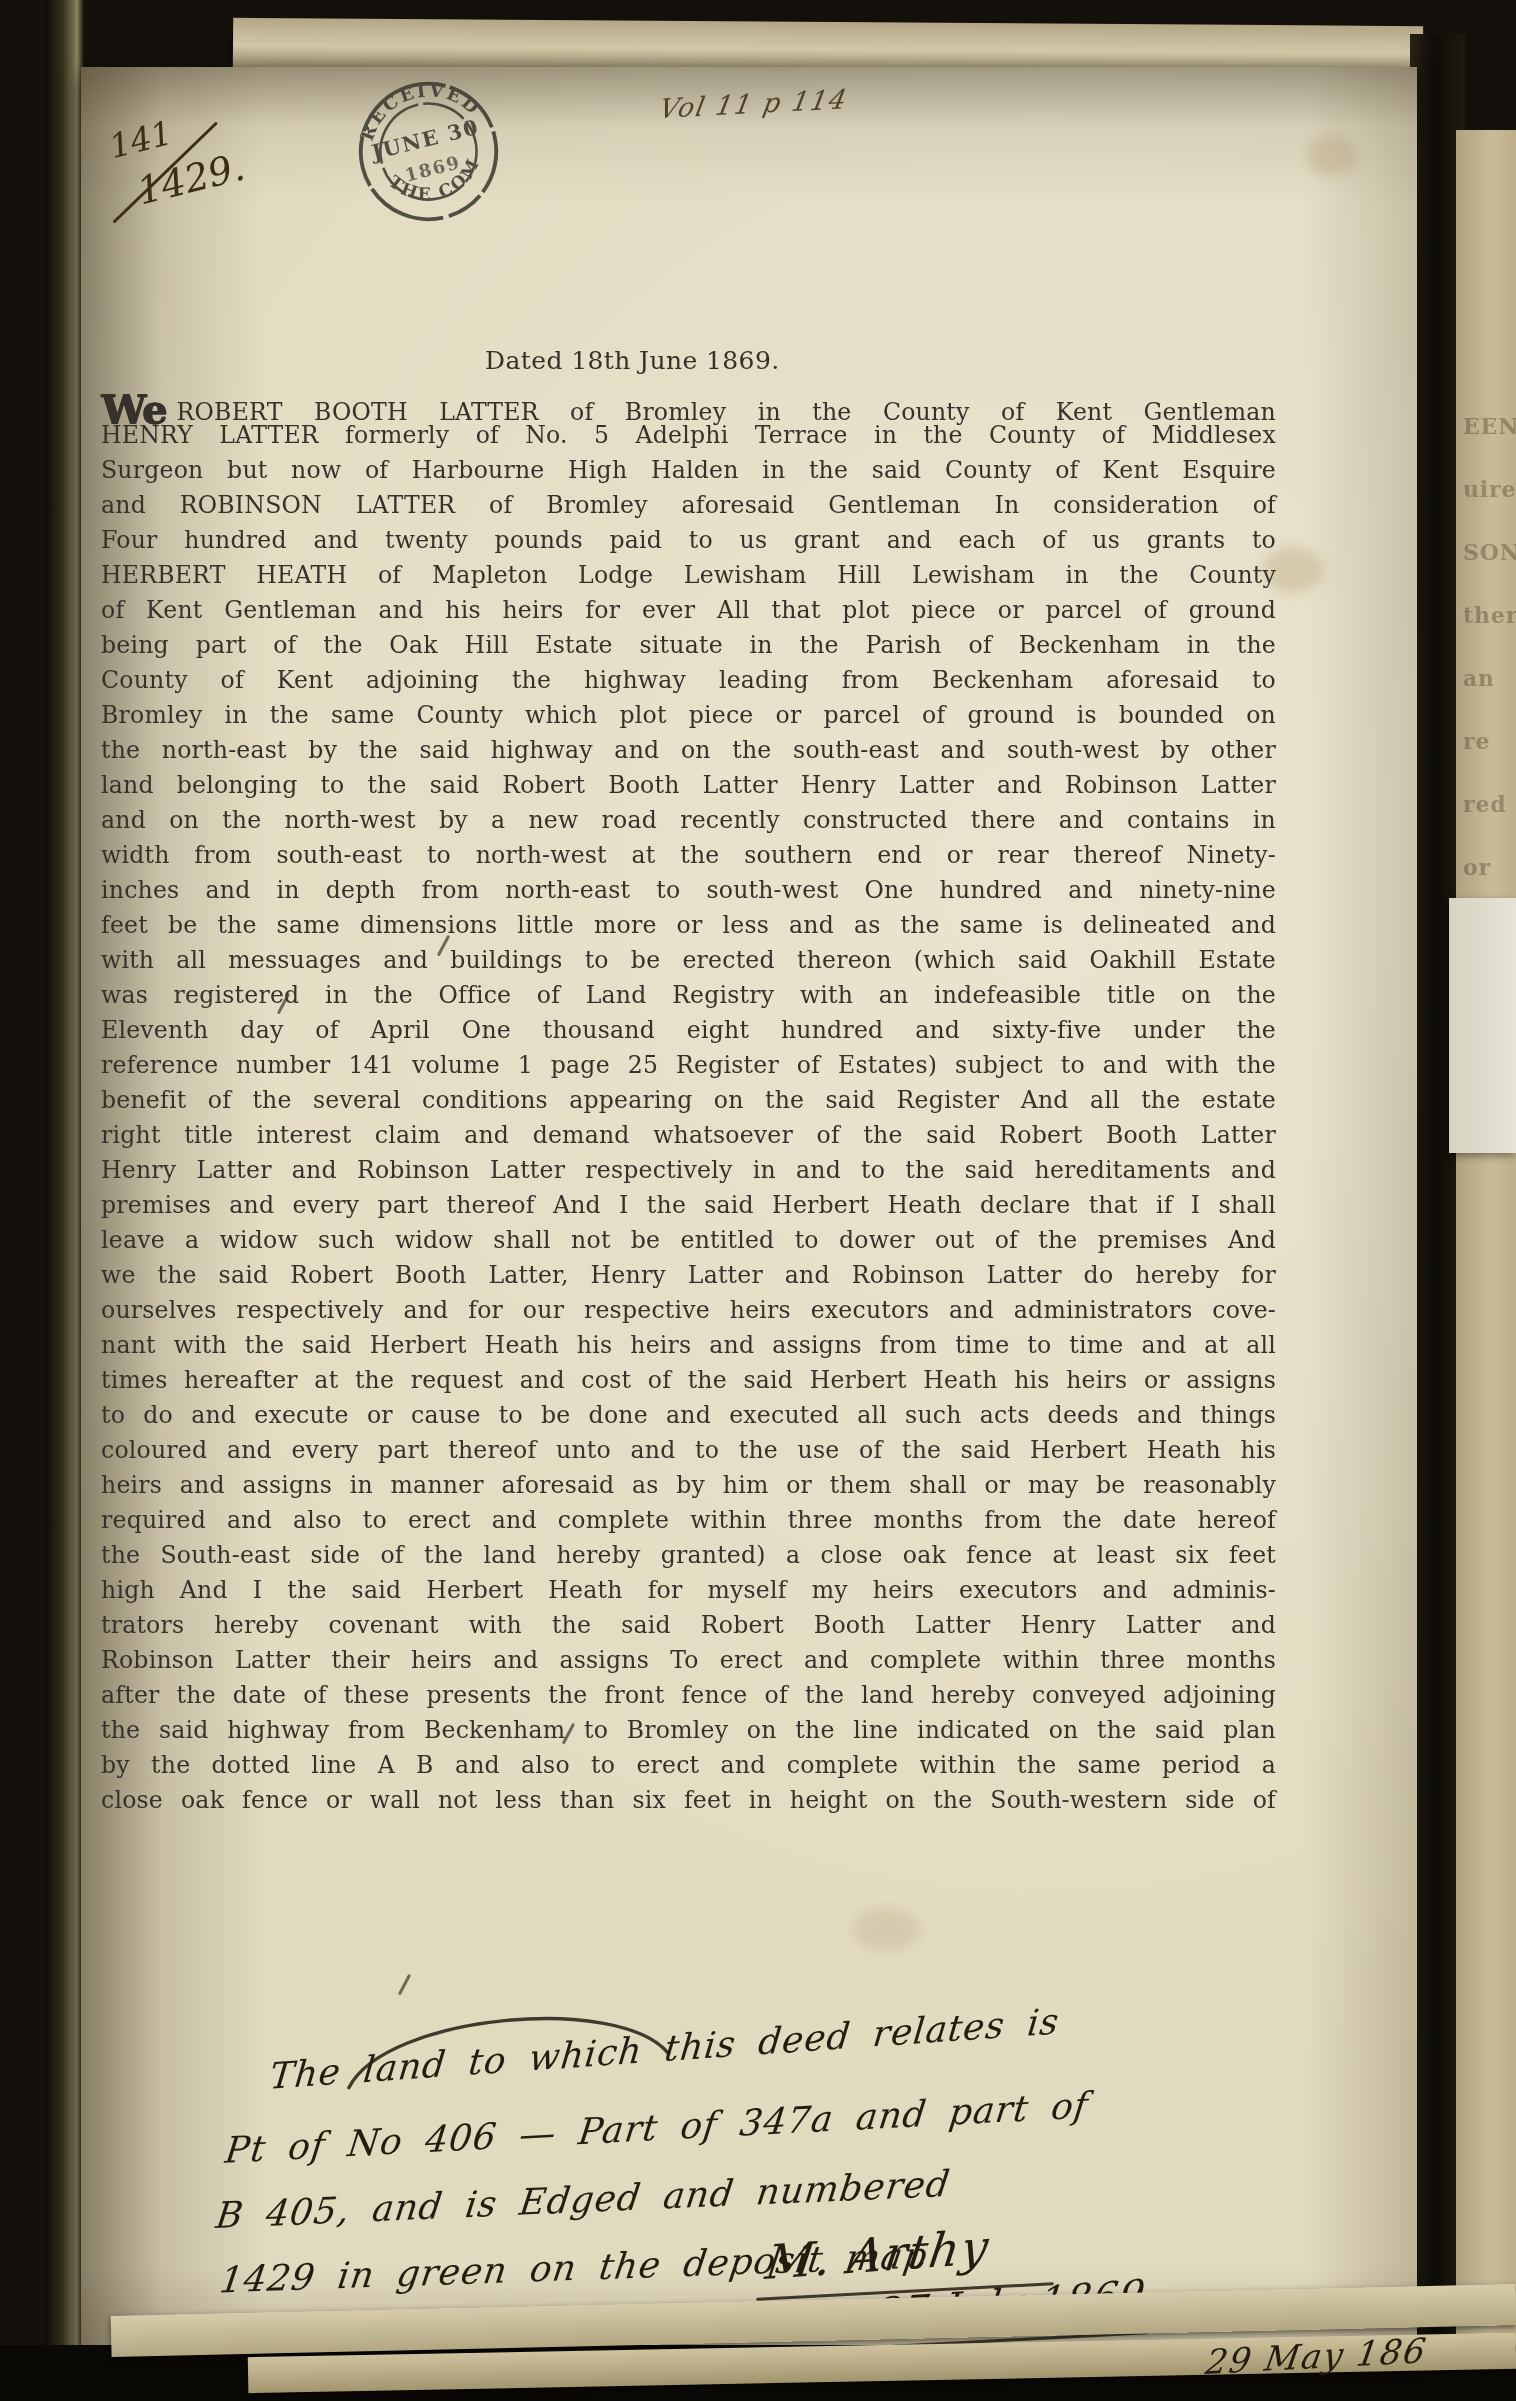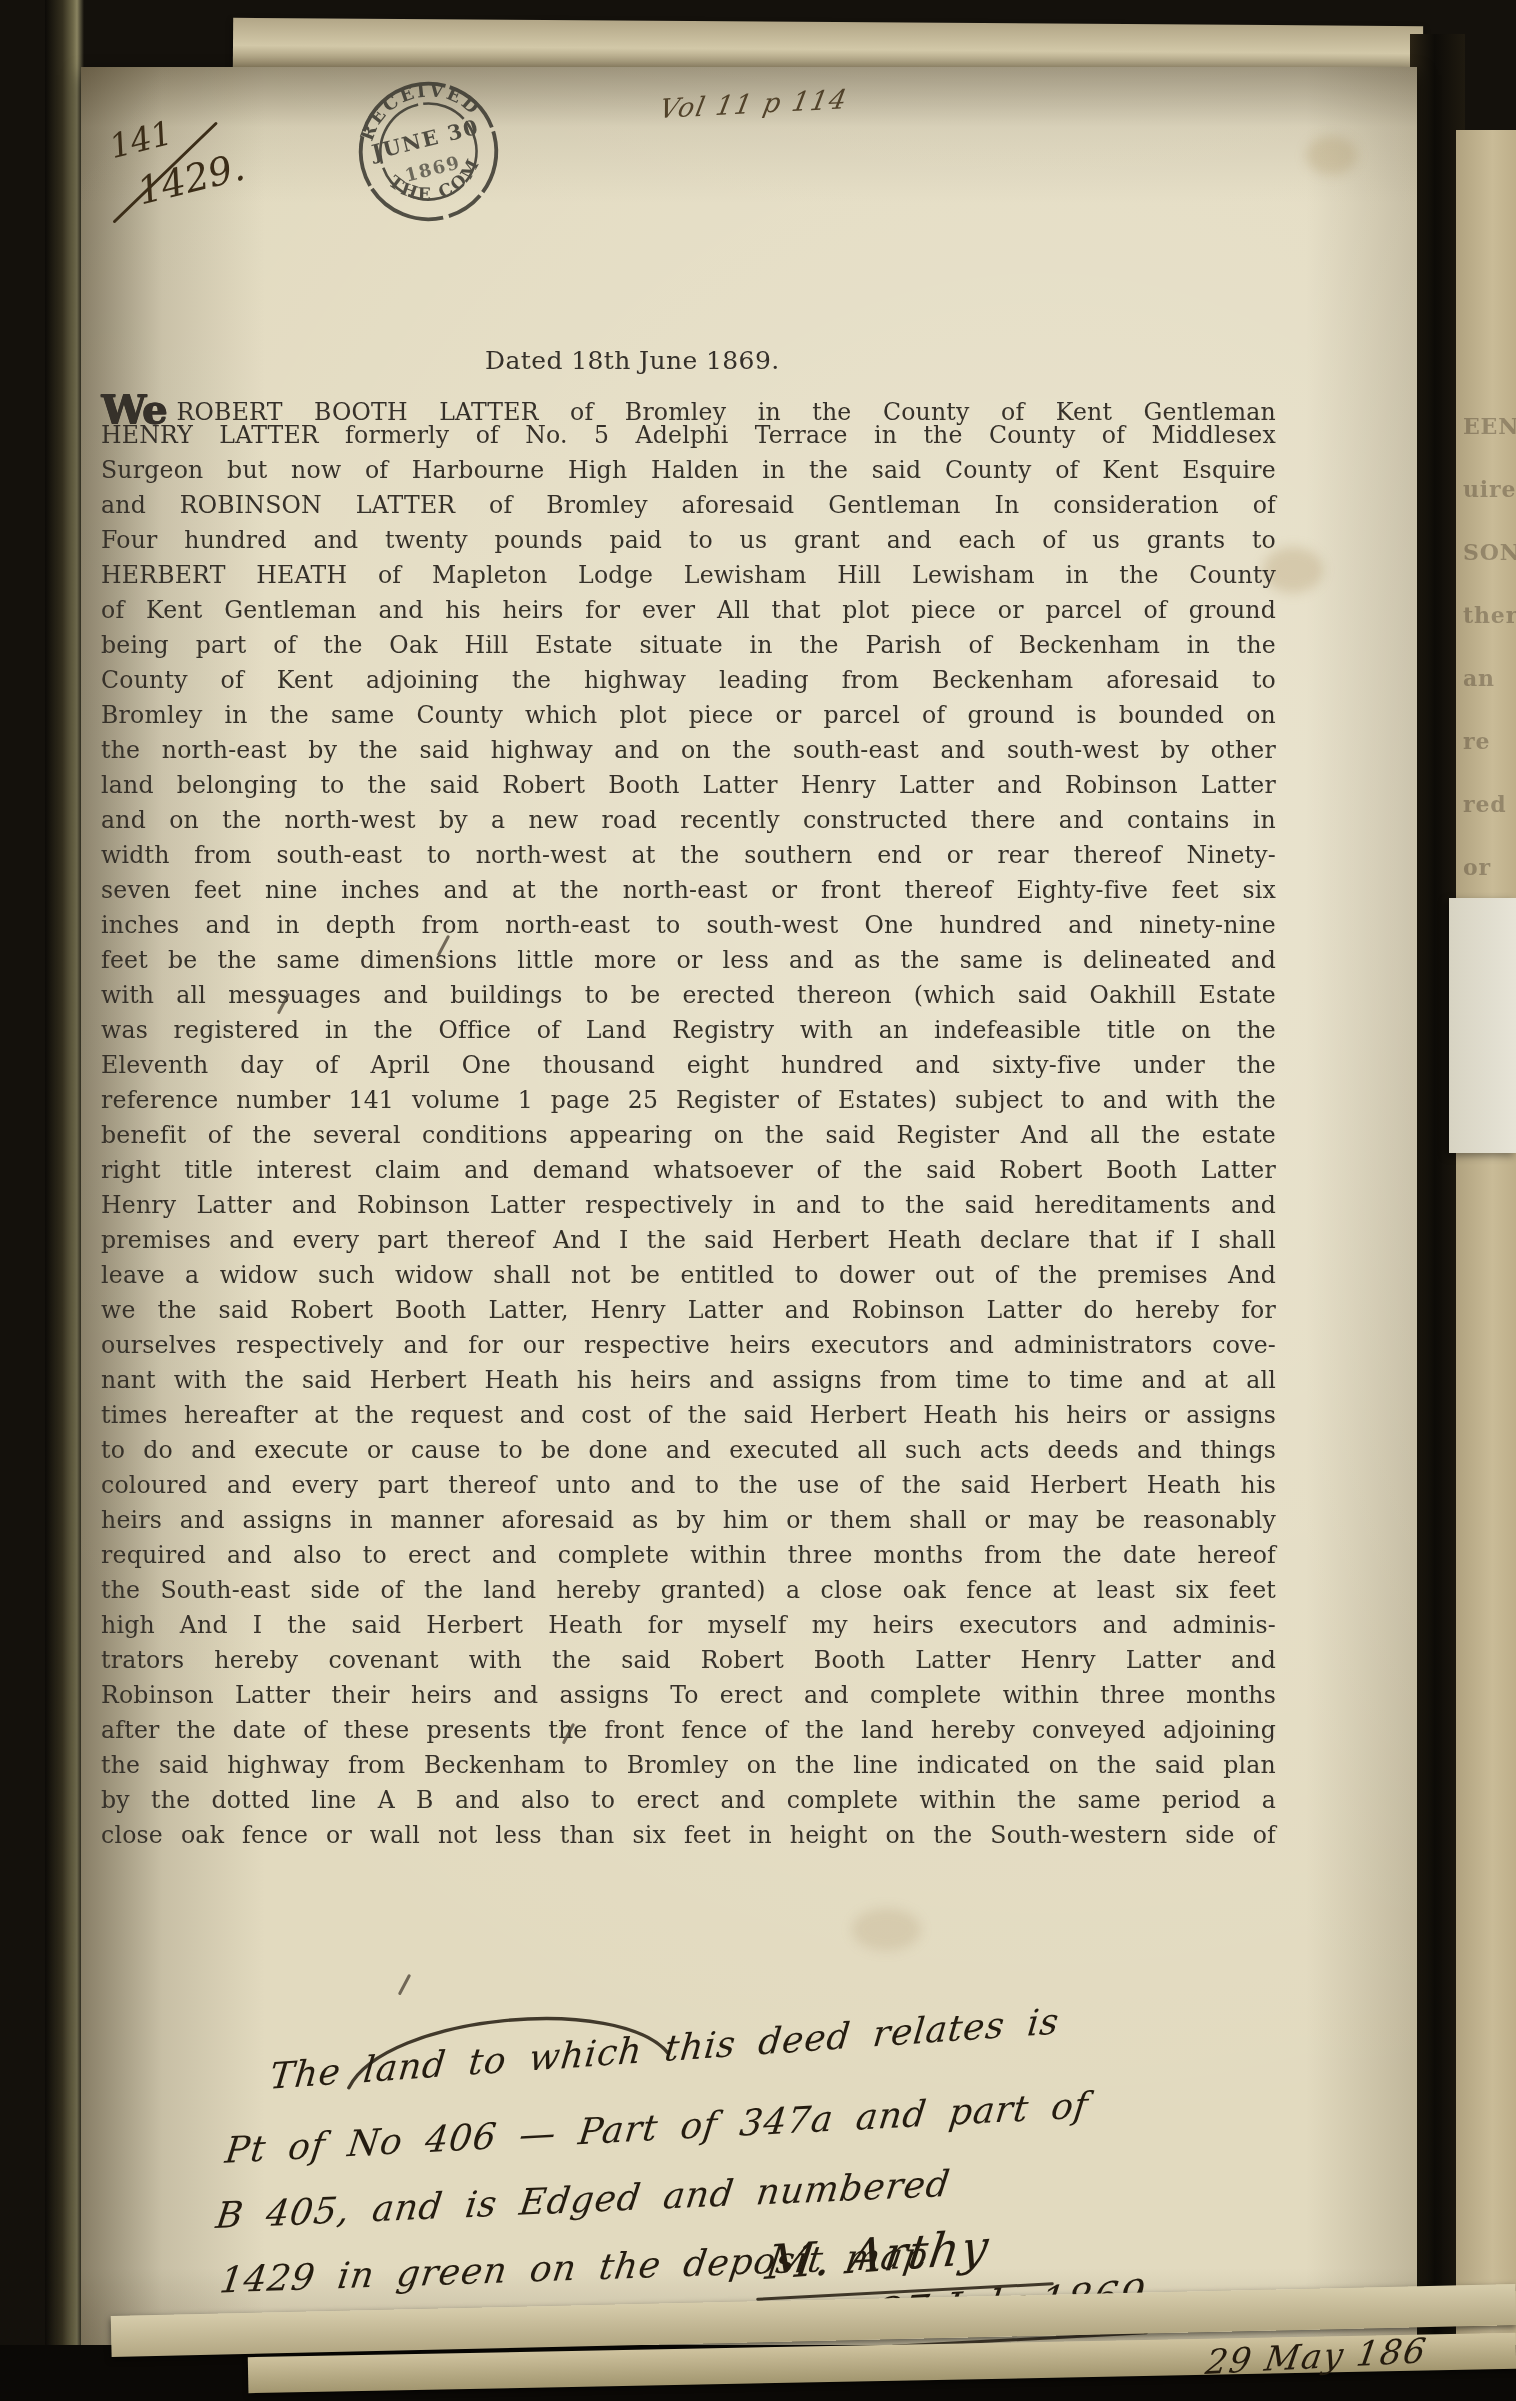--- a/index.html
+++ b/index.html
@@ -172,21 +172,20 @@
           <div class="bline">Four hundred and twenty pounds paid to us grant and each of us grants to</div>
           <div class="bline">HERBERT HEATH of Mapleton Lodge Lewisham Hill Lewisham in the County</div>
           <div class="bline">of Kent Gentleman and his heirs for ever All that plot piece or parcel of ground</div>
           <div class="bline">being part of the Oak Hill Estate situate in the Parish of Beckenham in the</div>
           <div class="bline">County of Kent adjoining the highway leading from Beckenham aforesaid to</div>
           <div class="bline">Bromley in the same County which plot piece or parcel of ground is bounded on</div>
           <div class="bline">the north-east by the said highway and on the south-east and south-west by other</div>
           <div class="bline">land belonging to the said Robert Booth Latter Henry Latter and Robinson Latter</div>
           <div class="bline">and on the north-west by a new road recently constructed there and contains in</div>
           <div class="bline">width from south-east to north-west at the southern end or rear thereof Ninety-</div>
-          <div class="bline">seven feet nine inches and at the north-east or front thereof Eighty-five feet six</div>
           <div class="bline">inches and in depth from north-east to south-west One hundred and ninety-nine</div>
           <div class="bline">feet be the same dimensions little more or less and as the same is delineated and</div>
           <div class="bline">with all messuages and buildings to be erected thereon (which said Oakhill Estate</div>
           <div class="bline">was registered in the Office of Land Registry with an indefeasible title on the</div>
           <div class="bline">Eleventh day of April One thousand eight hundred and sixty-five under the</div>
           <div class="bline">reference number 141 volume 1 page 25 Register of Estates) subject to and with the</div>
           <div class="bline">benefit of the several conditions appearing on the said Register And all the estate</div>
           <div class="bline">right title interest claim and demand whatsoever of the said Robert Booth Latter</div>
           <div class="bline">Henry Latter and Robinson Latter respectively in and to the said hereditaments and</div>
           <div class="bline">premises and every part thereof And I the said Herbert Heath declare that if I shall</div>

